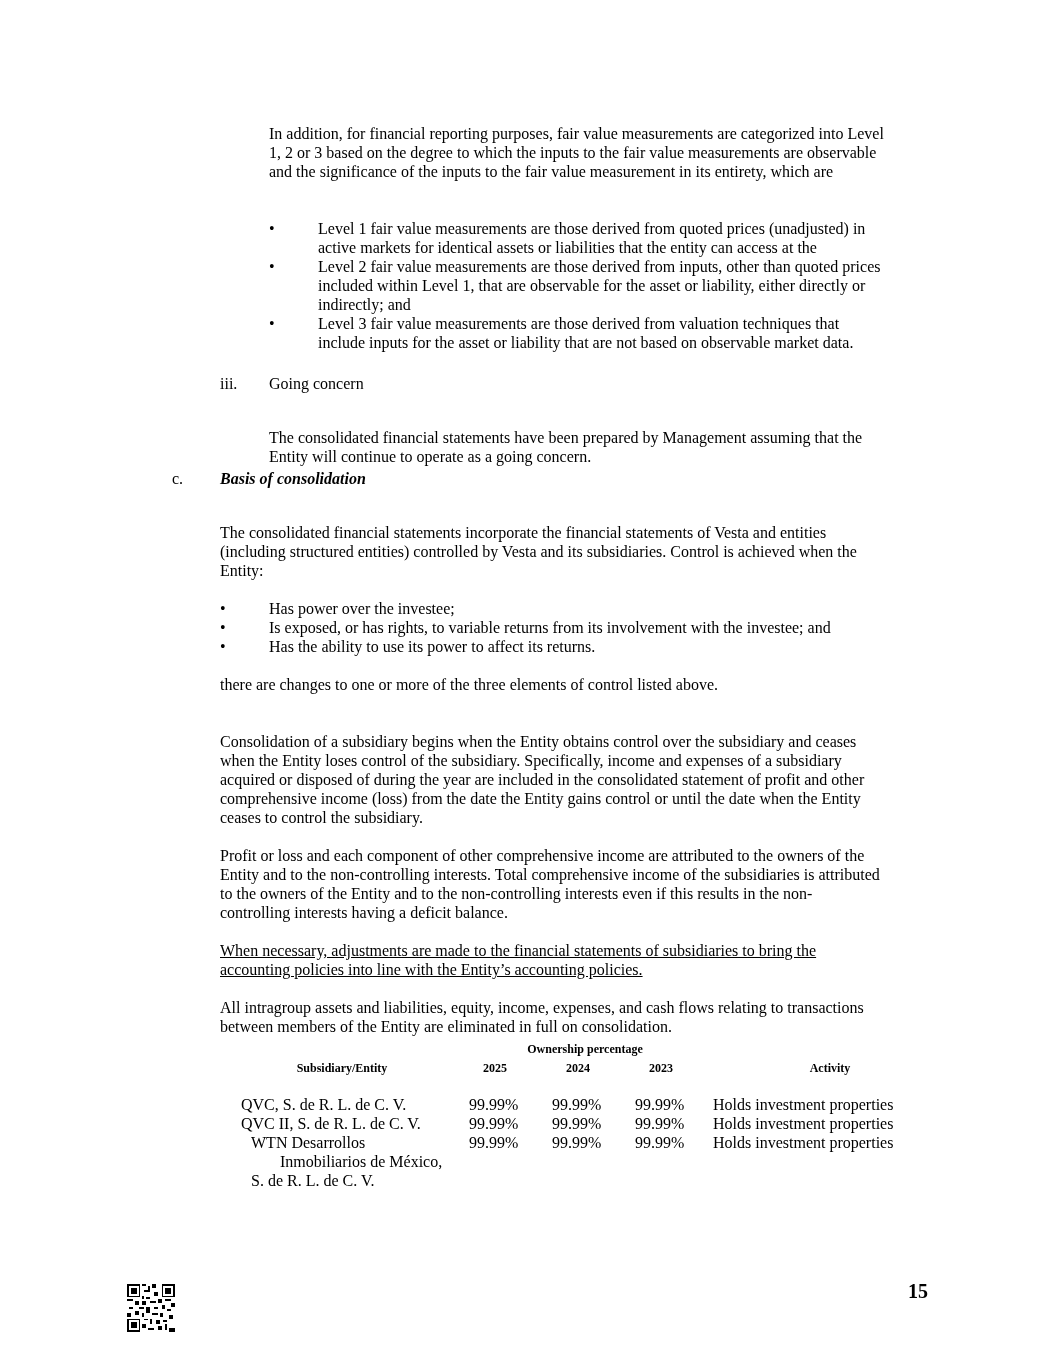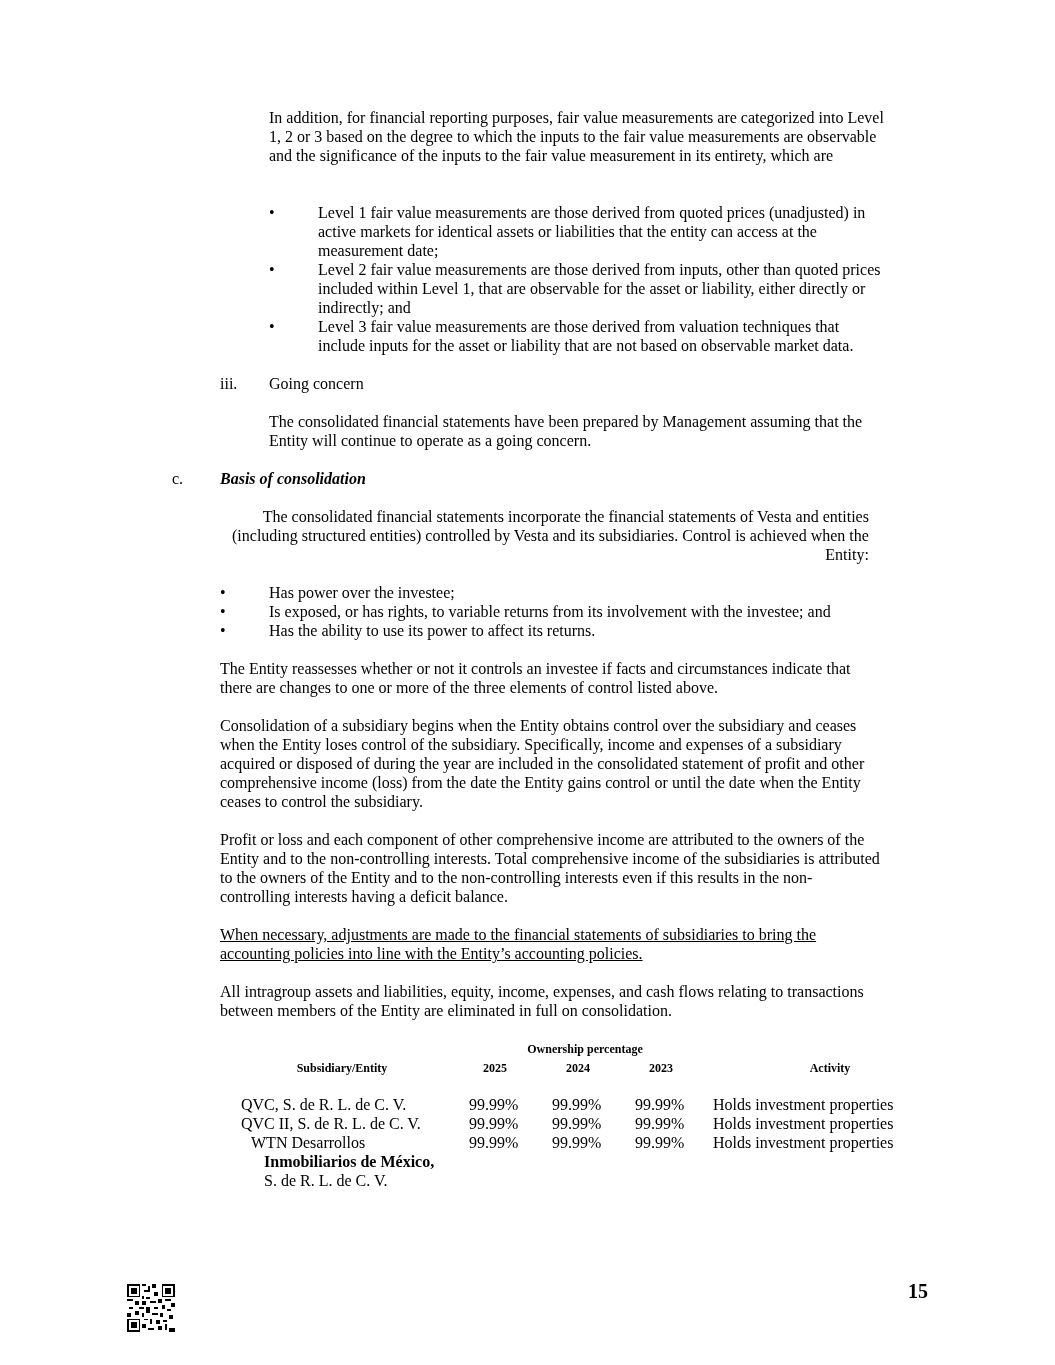--- a/index.html
+++ b/index.html
@@ -2,21 +2,21 @@
 <html><head>
   <meta charset="utf-8">
   <style>
     html, body { margin: 0; padding: 0; background: #ffffff; }
     body {
       width: 1055px; height: 1365px; position: relative; overflow: hidden;
       font-family: "Liberation Serif", serif; color: #000; font-size: 16px; line-height: 19px;
     }
     .abs { position: absolute; }
     p { margin: 0; }
-    .para { position: absolute; }
+    .para { position: absolute; margin-top: 16px; }
     .bullet-row { position: relative; }
     .bullet { position: absolute; left: 0; top: 0; }
     .bold-italic { font-weight: bold; font-style: italic; }
     .th { font-weight: bold; font-size: 12px; text-align: center; }
     .qr { position: absolute; left: 126px; top: 1284px; width: 50px; height: 48px; }
     .pagenum { position: absolute; left: 908px; top: 1282px; font-weight: bold; font-size: 20px; }
   </style>
 </head>
 <body>
 
@@ -25,21 +25,20 @@
   <p>1, 2 or 3 based on the degree to which the inputs to the fair value measurements are observable</p>
   <p>and the significance of the inputs to the fair value measurement in its entirety, which are</p>
 </div>
 
 <div class="para" style="left:269px; top:203px; width:660px;">
   <div class="bullet-row">
     <span class="bullet">•</span>
     <div style="margin-left:49px;">
       <p>Level 1 fair value measurements are those derived from quoted prices (unadjusted) in</p>
       <p>active markets for identical assets or liabilities that the entity can access at the</p>
-      <p>measurement date;</p>
     </div>
   </div>
   <div class="bullet-row">
     <span class="bullet">•</span>
     <div style="margin-left:49px;">
       <p>Level 2 fair value measurements are those derived from inputs, other than quoted prices</p>
       <p>included within Level 1, that are observable for the asset or liability, either directly or</p>
       <p>indirectly; and</p>
     </div>
   </div>
@@ -55,21 +54,21 @@
 <span class="abs" style="left:220px; top:374px;">iii.</span>
 <span class="abs" style="left:269px; top:374px;">Going concern</span>
 <div class="para" style="left:269px; top:412px;">
   <p>The consolidated financial statements have been prepared by Management assuming that the</p>
   <p>Entity will continue to operate as a going concern.</p>
 </div>
 
 <span class="abs" style="left:172px; top:469px;">c.</span>
 <span class="abs bold-italic" style="left:220px; top:469px;">Basis of consolidation</span>
 
-<div class="para" style="left:232px; top:507px;text-align:right;">
+<div class="para" style="left:220px; top:507px;">
   <p>The consolidated financial statements incorporate the financial statements of Vesta and entities</p>
   <p>(including structured entities) controlled by Vesta and its subsidiaries. Control is achieved when the</p>
   <p>Entity:</p>
 </div>
 
 <div class="para" style="left:220px; top:583px; width:700px;">
   <div class="bullet-row">
     <span class="bullet">•</span>
     <p style="margin-left:49px;">Has power over the investee;</p>
   </div>
@@ -77,21 +76,20 @@
     <span class="bullet">•</span>
     <p style="margin-left:49px;">Is exposed, or has rights, to variable returns from its involvement with the investee; and</p>
   </div>
   <div class="bullet-row">
     <span class="bullet">•</span>
     <p style="margin-left:49px;">Has the ability to use its power to affect its returns.</p>
   </div>
 </div>
 
 <div class="para" style="left:220px; top:659px;">
-  <p>The Entity reassesses whether or not it controls an investee if facts and circumstances indicate that</p>
   <p>there are changes to one or more of the three elements of control listed above.</p>
 </div>
 
 <div class="para" style="left:220px; top:716px;">
   <p>Consolidation of a subsidiary begins when the Entity obtains control over the subsidiary and ceases</p>
   <p>when the Entity loses control of the subsidiary. Specifically, income and expenses of a subsidiary</p>
   <p>acquired or disposed of during the year are included in the consolidated statement of profit and other</p>
   <p>comprehensive income (loss) from the date the Entity gains control or until the date when the Entity</p>
   <p>ceases to control the subsidiary.</p>
 </div>
@@ -130,22 +128,22 @@
 <div class="abs" style="left:241px; top:1114px; width:700px; height:19px;">
   <span class="abs" style="left:0;">QVC II, S. de R. L. de C. V.</span>
   <span class="abs" style="left:228px;">99.99%</span>
   <span class="abs" style="left:311px;">99.99%</span>
   <span class="abs" style="left:394px;">99.99%</span>
   <span class="abs" style="left:472px;">Holds investment properties</span>
 </div>
 <div class="abs" style="left:241px; top:1133px; width:700px; height:57px;">
   <div class="abs" style="left:10px;">
     <p>WTN Desarrollos</p>
-    <p style="margin-left:13px;font-weight:bold;">Inmobiliarios de México,</p>
-    <p style="margin-left:13px;">S. de R. L. de C. V.</p>
+    <p style="margin-left:29px;">Inmobiliarios de México,</p>
+    <p style="">S. de R. L. de C. V.</p>
   </div>
   <span class="abs" style="left:228px;">99.99%</span>
   <span class="abs" style="left:311px;">99.99%</span>
   <span class="abs" style="left:394px;">99.99%</span>
   <span class="abs" style="left:472px;">Holds investment properties</span>
 </div>
 
 <svg class="qr" viewBox="0 0 25 25" shape-rendering="crispEdges">
   <rect x="0" y="0" width="7" height="7" fill="#000"></rect>
     <rect x="1" y="1" width="5" height="5" fill="#fff"></rect>

